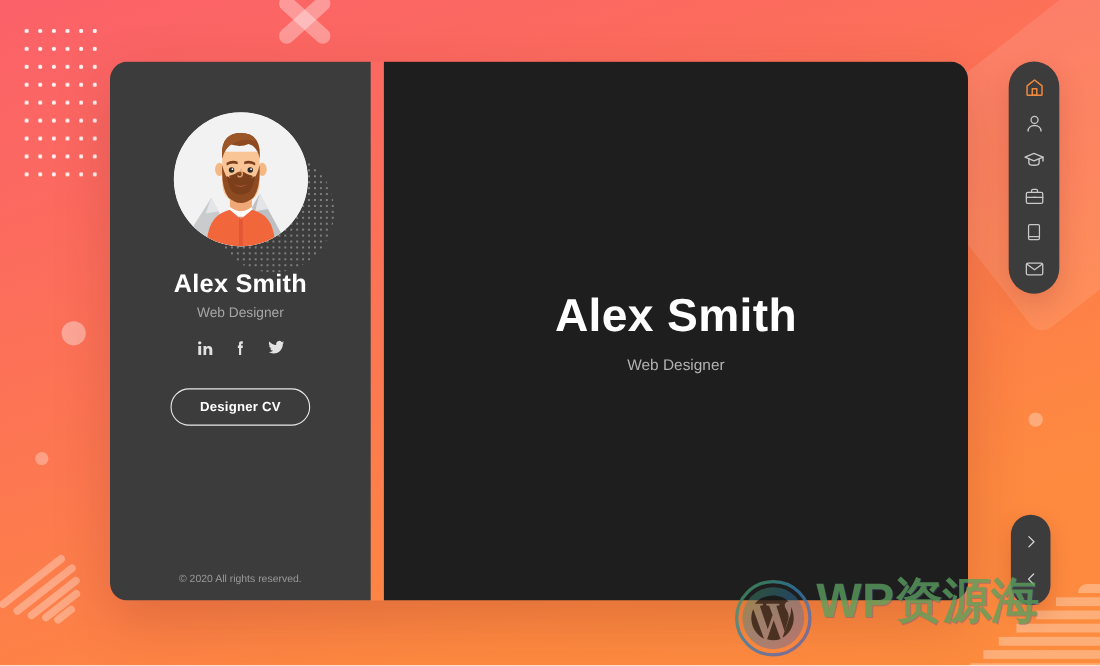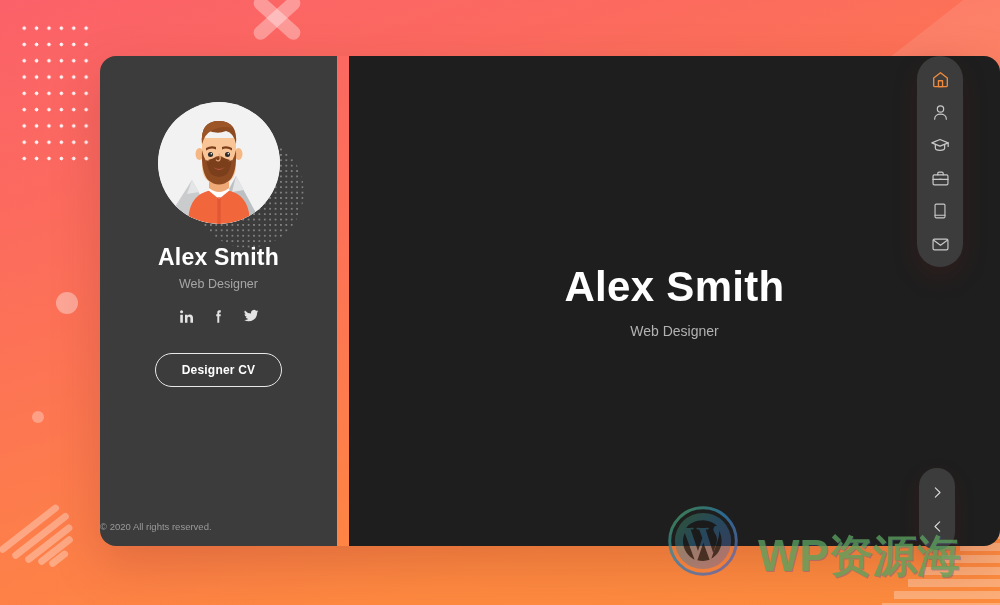--- a/index.html
+++ b/index.html
@@ -84,21 +84,21 @@
   #stripes-br i:nth-child(3) { bottom: 48px; width: 64px; }
   #stripes-br i:nth-child(4) { bottom: 36px; width: 82px; }
   #stripes-br i:nth-child(5) { bottom: 24px; width: 98px; }
   #stripes-br i:nth-child(6) { bottom: 12px; width: 112px; }
   #stripes-br i:nth-child(7) { bottom: 0;   width: 124px; }
 
   
   #card {
     position: absolute;
     left: 100px; top: 56px;
-    width: 900px; height: 490px;
+    width: 780px; height: 490px;
     display: flex;
     border-radius: 16px;
     overflow: hidden;
     box-shadow: 0 18px 50px rgba(120,30,30,.22);
     gap: 12px;
   }
 
   
   #profile-panel {
     width: 237px;
@@ -172,21 +172,21 @@
     font-weight: bold;
     letter-spacing: .2px;
     cursor: pointer;
     font-family: "Liberation Sans", sans-serif;
   }
 
   #copyright {
     position: absolute;
     bottom: 14px;
     left: 0; right: 0;
-    text-align: left;
+    text-align: center;
     color: #9a9a9a;
     font-size: 9.5px;
   }
 
   
   #hero-panel {
     flex: 1;
     background: #1e1e1e;
     display: flex;
     flex-direction: column;
@@ -246,24 +246,24 @@
   .arrow-btn {
     width: 22px; height: 22px;
     display: flex; align-items: center; justify-content: center;
     color: #dcdcdc;
     cursor: pointer;
   }
 
   
   #watermark {
     position: absolute;
-    left: 666px; top: 504px;
-    display: flex;
-    align-items: flex-end;
-    gap: 18px;
+    left: 666px; top: 525px;
+    display: flex;
+    align-items: flex-start;
+    gap: 2px;
     opacity: .78;
     pointer-events: none;
   }
   #watermark .wm-text {
     font-size: 44px;
     font-weight: bold;
     color: #5aa05e;
     letter-spacing: 0px;
     line-height: 1;
     text-shadow: 1px 1px 0 rgba(80,70,160,.45);

